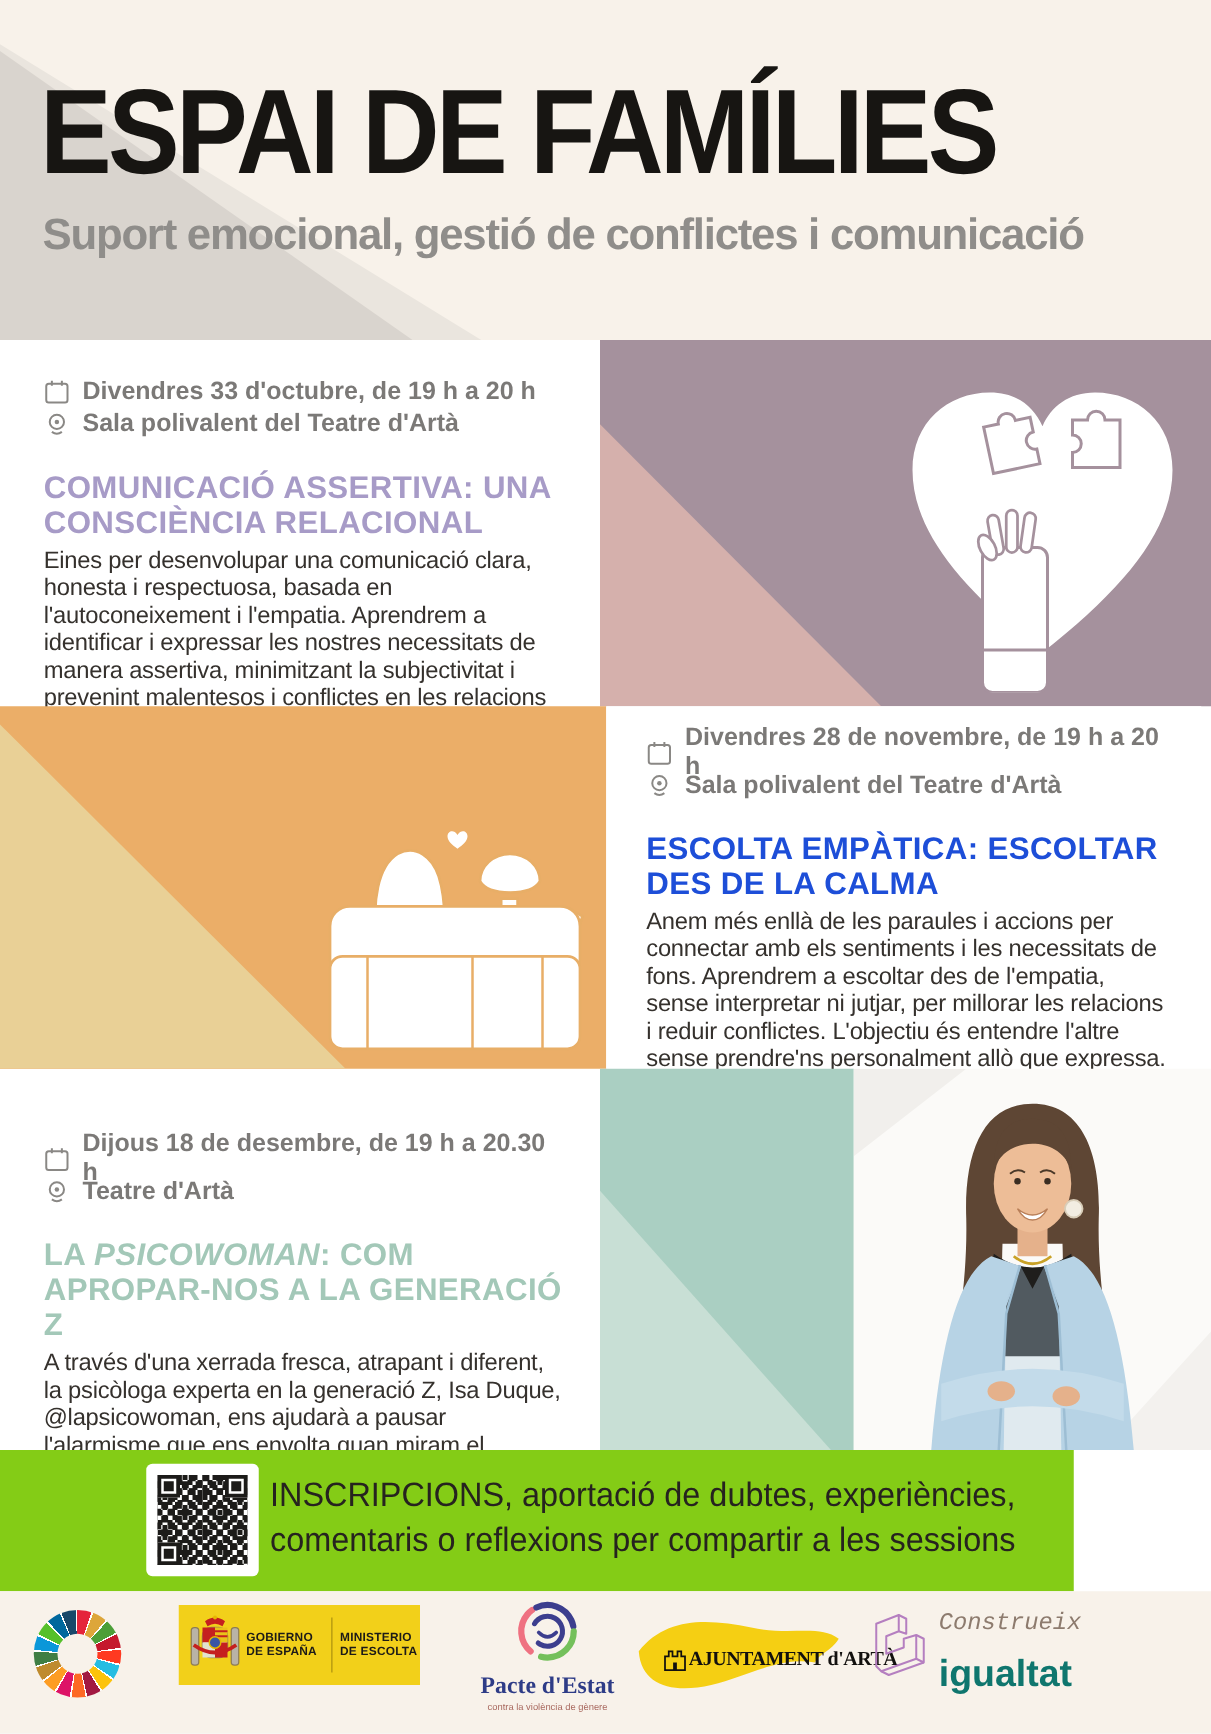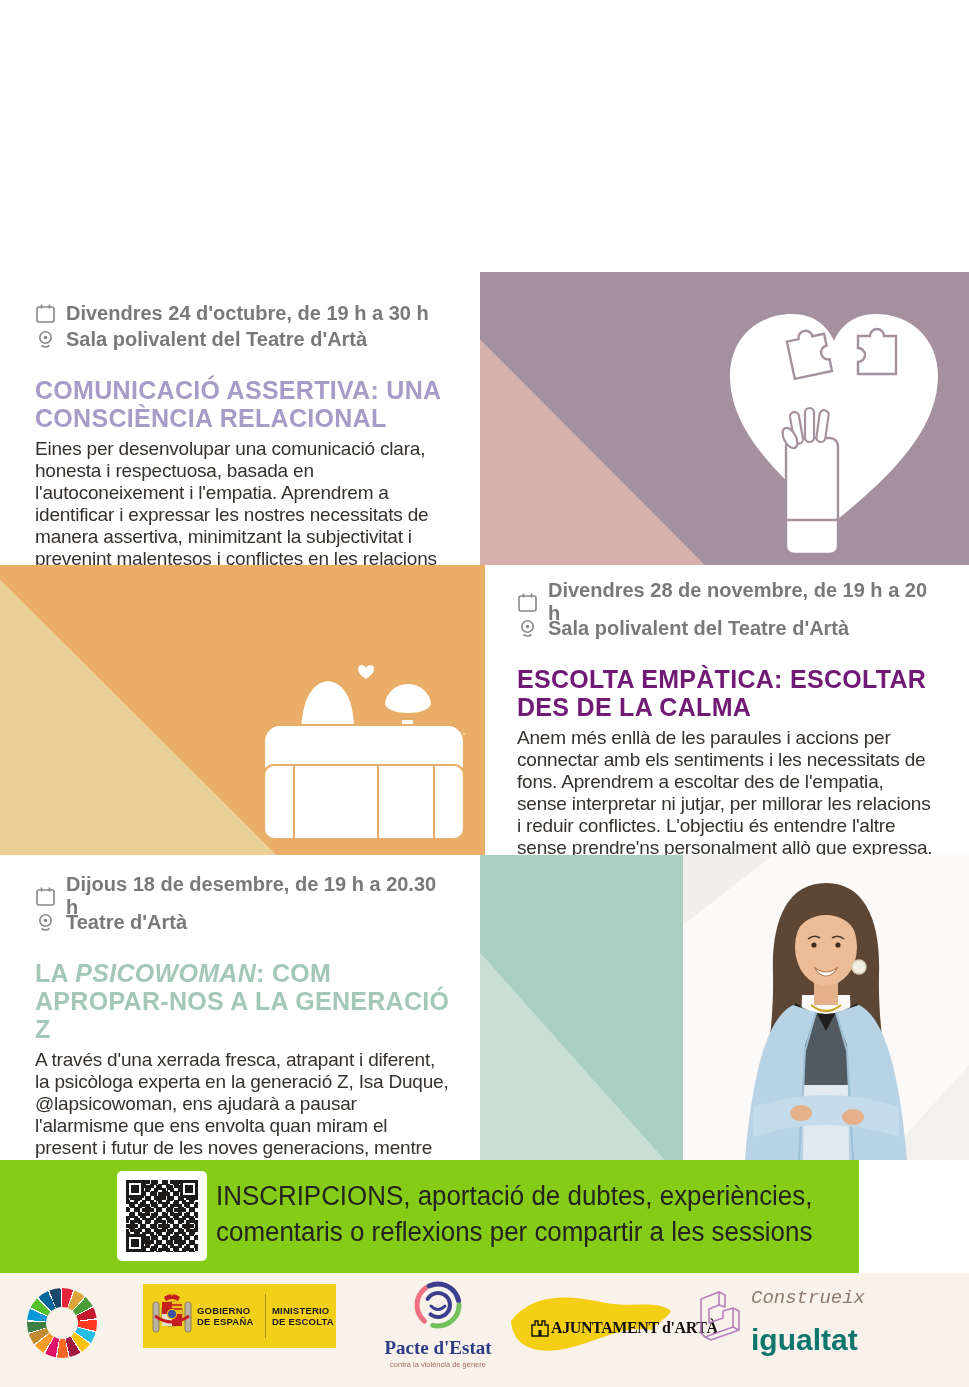--- a/index.html
+++ b/index.html
@@ -13,28 +13,28 @@
               clip-path:polygon(0 15%,100% 100%,0 100%);}
   .main-title{position:absolute;left:32px;top:58px;margin:0;font-size:86px;font-weight:800;
               letter-spacing:-3px;color:#171512;line-height:1;transform:scaleY(1.12);
               transform-origin:top left;white-space:nowrap;}
   .sub-title{position:absolute;left:34px;top:168px;margin:0;font-size:35px;font-weight:700;
              letter-spacing:-1px;color:#8f8d8a;white-space:nowrap;}
   
   .text-col{position:absolute;background:#fff;}
   .row1-text{left:0;top:272px;width:480px;height:293px;}
   .row2-text{left:485px;top:565px;width:476px;height:290px;}
-  .row3-text{left:0;top:855px;width:480px;height:284px;}
+  .row3-text{left:0;top:886px;width:480px;height:284px;}
   .tc-inner{padding:28px 28px 0 35px;}
   .row2-text .tc-inner{padding:24px 28px 0 32px;}
   .date-row{display:flex;align-items:center;gap:10px;height:26px;}
   .date-row svg{flex:0 0 auto;}
   .meta-text{font-size:20px;font-weight:700;color:#7b7977;letter-spacing:0;}
   .ev-title{margin:24px 0 6px 0;font-size:25px;font-weight:700;line-height:28px;letter-spacing:.3px;}
-  .t-purple{color:#a79bc7;} .t-orange{color:#701a75;} .t-green{color:#a3c8b8;}
+  .t-purple{color:#a79bc7;} .t-orange{color:#1d4ed8;} .t-green{color:#a3c8b8;}
   .ev-desc{font-size:19px;line-height:22px;color:#35312d;letter-spacing:-.2px;}
   .ital{font-style:italic;}
   
   .img-block{position:absolute;overflow:hidden;}
   .blk-mauve{left:480px;top:272px;width:489px;height:293px;background:#a5919d;}
   .blk-mauve .corner{position:absolute;left:0;top:0;width:100%;height:100%;background:#d5b0ac;
                      clip-path:polygon(0 23%,46% 100%,0 100%);}
   .blk-orange{left:0;top:565px;width:485px;height:290px;background:#ebae68;}
   .blk-orange .corner{position:absolute;left:0;top:0;width:100%;height:100%;background:#e9d096;
                       clip-path:polygon(0 5%,57% 100%,0 100%);}
@@ -89,30 +89,36 @@
   .construeix-bold{font-size:30px;font-weight:800;color:#0f766e;line-height:30px;margin-top:16px;}
   .exitim{position:absolute;left:893px;top:7px;width:72px;text-align:center;}
   .exitim-label{font-size:13px;letter-spacing:4px;color:#d468a2;margin-top:1px;}
   .exitim-line{width:66px;height:2px;background:#e8a7c8;margin:2px auto 0;}
 </style>
 </head>
 <body>
 
 <div class="poster">
 
+  <div class="header">
+    <div class="tri-lighter"></div>
+    <div class="tri-darker"></div>
+    <h1 class="main-title">ESPAI DE FAMÍLIES</h1>
+    <h2 class="sub-title">Suport emocional, gestió de conflictes i comunicació</h2>
+  </div>
 
   <div class="text-col row1-text">
     <div class="tc-inner">
       <div class="date-row">
         <svg width="21" height="21" viewBox="0 0 21 21">
           <rect x="2" y="4" width="17" height="15" rx="2" fill="none" stroke="#8a8885" stroke-width="1.6"></rect>
           <line x1="6.5" y1="1.5" x2="6.5" y2="5.5" stroke="#8a8885" stroke-width="1.6"></line>
           <line x1="14.5" y1="1.5" x2="14.5" y2="5.5" stroke="#8a8885" stroke-width="1.6"></line>
         </svg>
-        <span class="meta-text">Divendres 24 d'octubre, de 19 h a 30 h</span>
+        <span class="meta-text">Divendres 33 d'octubre, de 19 h a 20 h</span>
       </div>
       <div class="date-row">
         <svg width="21" height="21" viewBox="0 0 21 21">
           <circle cx="10.5" cy="8.5" r="5.7" fill="none" stroke="#8a8885" stroke-width="1.6"></circle>
           <circle cx="10.5" cy="8.5" r="1.8" fill="#8a8885"></circle>
           <path d="M6.5 16.5 Q10.5 19.5 14.5 16.5" fill="none" stroke="#8a8885" stroke-width="1.6"></path>
         </svg>
         <span class="meta-text">Sala polivalent del Teatre d'Artà</span>
       </div>
       <div class="ev-title t-purple">COMUNICACIÓ ASSERTIVA: UNA CONSCIÈNCIA RELACIONAL</div>

